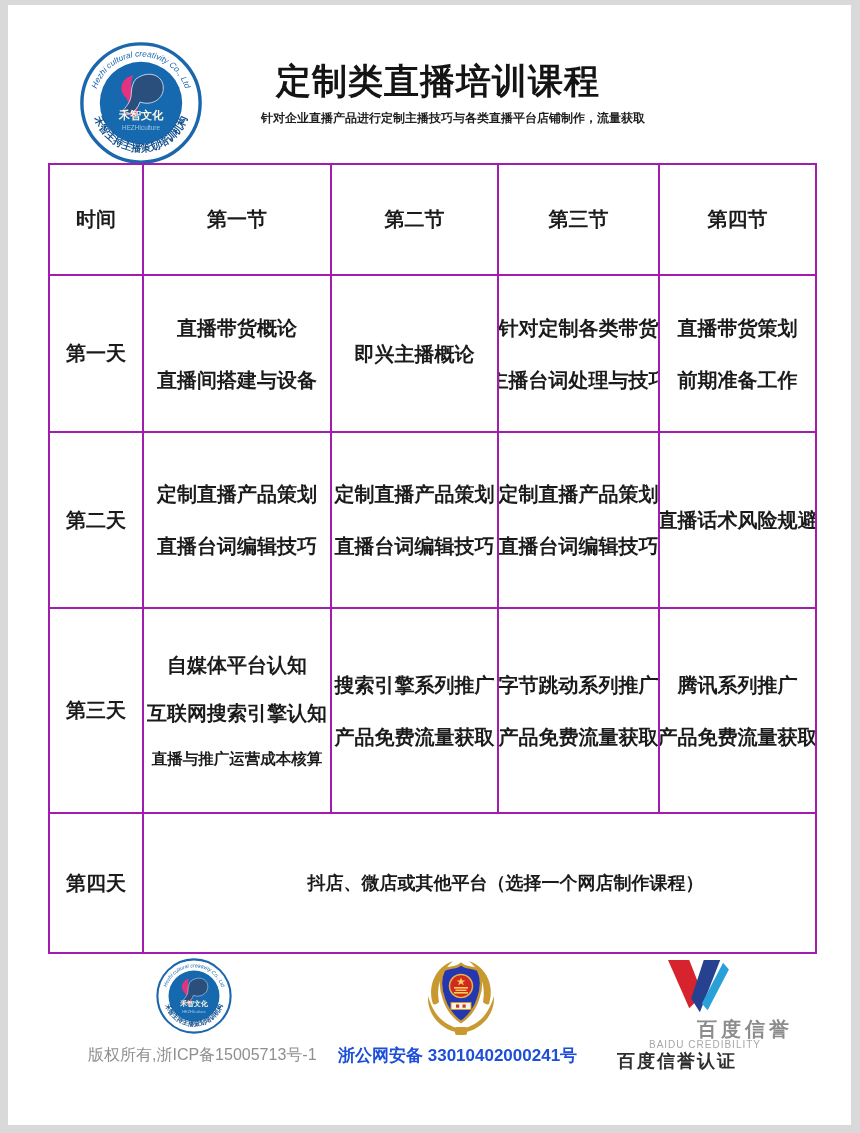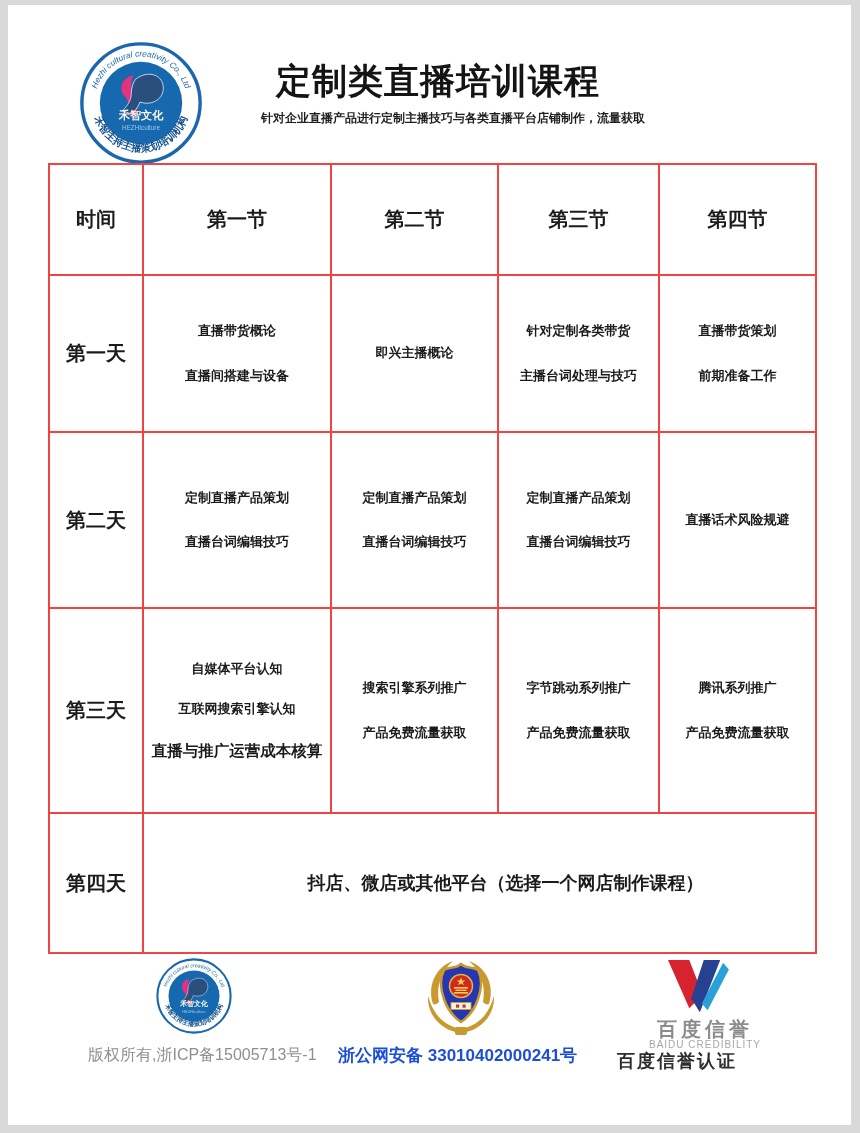--- a/index.html
+++ b/index.html
@@ -16,36 +16,36 @@
   
   .logo-header{position:absolute;left:78px;top:40px;width:126px;height:126px;}
   .page-title{position:absolute;left:118px;top:58px;width:640px;text-align:center;
     font-size:35px;font-weight:900;letter-spacing:1px;color:#141414;white-space:nowrap;}
   .page-subtitle{position:absolute;left:133px;top:110px;width:640px;text-align:center;
     font-size:12px;font-weight:700;color:#1e1e1e;white-space:nowrap;}
 
   
   table.course{position:absolute;left:48px;top:163px;width:767px;height:759px;
     border-collapse:collapse;table-layout:fixed;}
-  table.course th,table.course td{border:2px solid #ef4444;padding:0;vertical-align:middle;
+  table.course th,table.course td{border:2px solid #a21caf;padding:0;vertical-align:middle;
     text-align:center;font-weight:700;color:#1b1b1b;overflow:hidden;}
   table.course th{font-size:20px;}
   td.day{font-size:20px;}
   .cell{display:flex;flex-direction:column;justify-content:center;align-items:center;
     gap:30px;height:100%;width:100%;}
-  .cell-line{font-size:13px;font-weight:700;white-space:nowrap;line-height:1.1;}
+  .cell-line{font-size:20px;font-weight:700;white-space:nowrap;line-height:1.1;}
   .cell-line.small{font-size:15.5px;}
   td.span-cell{text-align:left;}
   .span-text{font-size:18px;font-weight:700;padding-left:4px;white-space:nowrap;margin-left:48px;}
 
   
   .logo-footer{position:absolute;left:155px;top:957px;width:78px;height:78px;}
   .police-badge{position:absolute;left:425px;top:954px;width:72px;height:84px;}
   .baidu-v{position:absolute;left:660px;top:958px;width:74px;height:58px;}
-  .baidu-title{position:absolute;left:617px;top:1016px;width:176px;text-align:center;
+  .baidu-title{position:absolute;left:617px;top:1016px;width:176px;text-align:right;
     font-size:20px;font-weight:700;color:#8c8c8c;letter-spacing:4px;white-space:nowrap;}
   .baidu-en{position:absolute;left:617px;top:1039px;width:176px;text-align:center;
     font-size:10px;color:#a7a7a7;letter-spacing:1px;white-space:nowrap;}
   .baidu-cert{position:absolute;left:617px;top:1049px;width:176px;text-align:left;
     font-size:18px;font-weight:700;color:#2e2e2e;letter-spacing:2px;white-space:nowrap;}
   .icp-text{position:absolute;left:88px;top:1045px;width:220px;text-align:center;
     font-size:16px;color:#8f8f8f;white-space:nowrap;}
   .police-text{position:absolute;left:338px;top:1044px;width:234px;text-align:right;
     font-size:17px;font-weight:700;color:#1d4ed8;white-space:nowrap;}
 </style>

